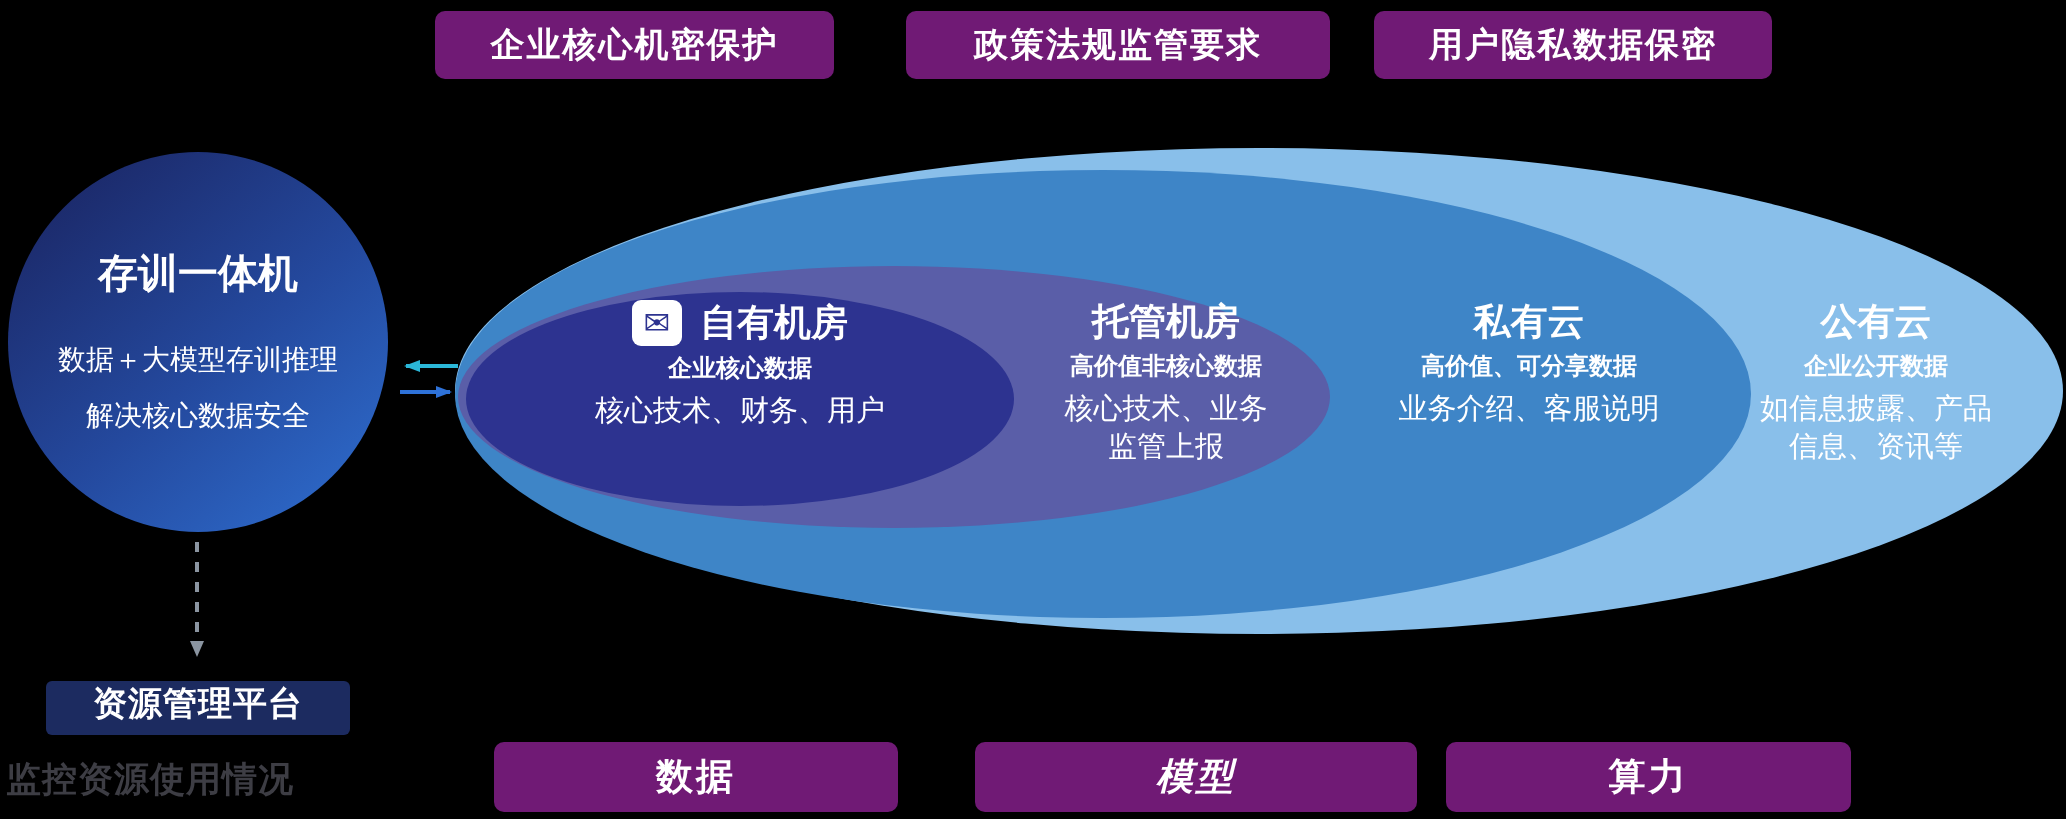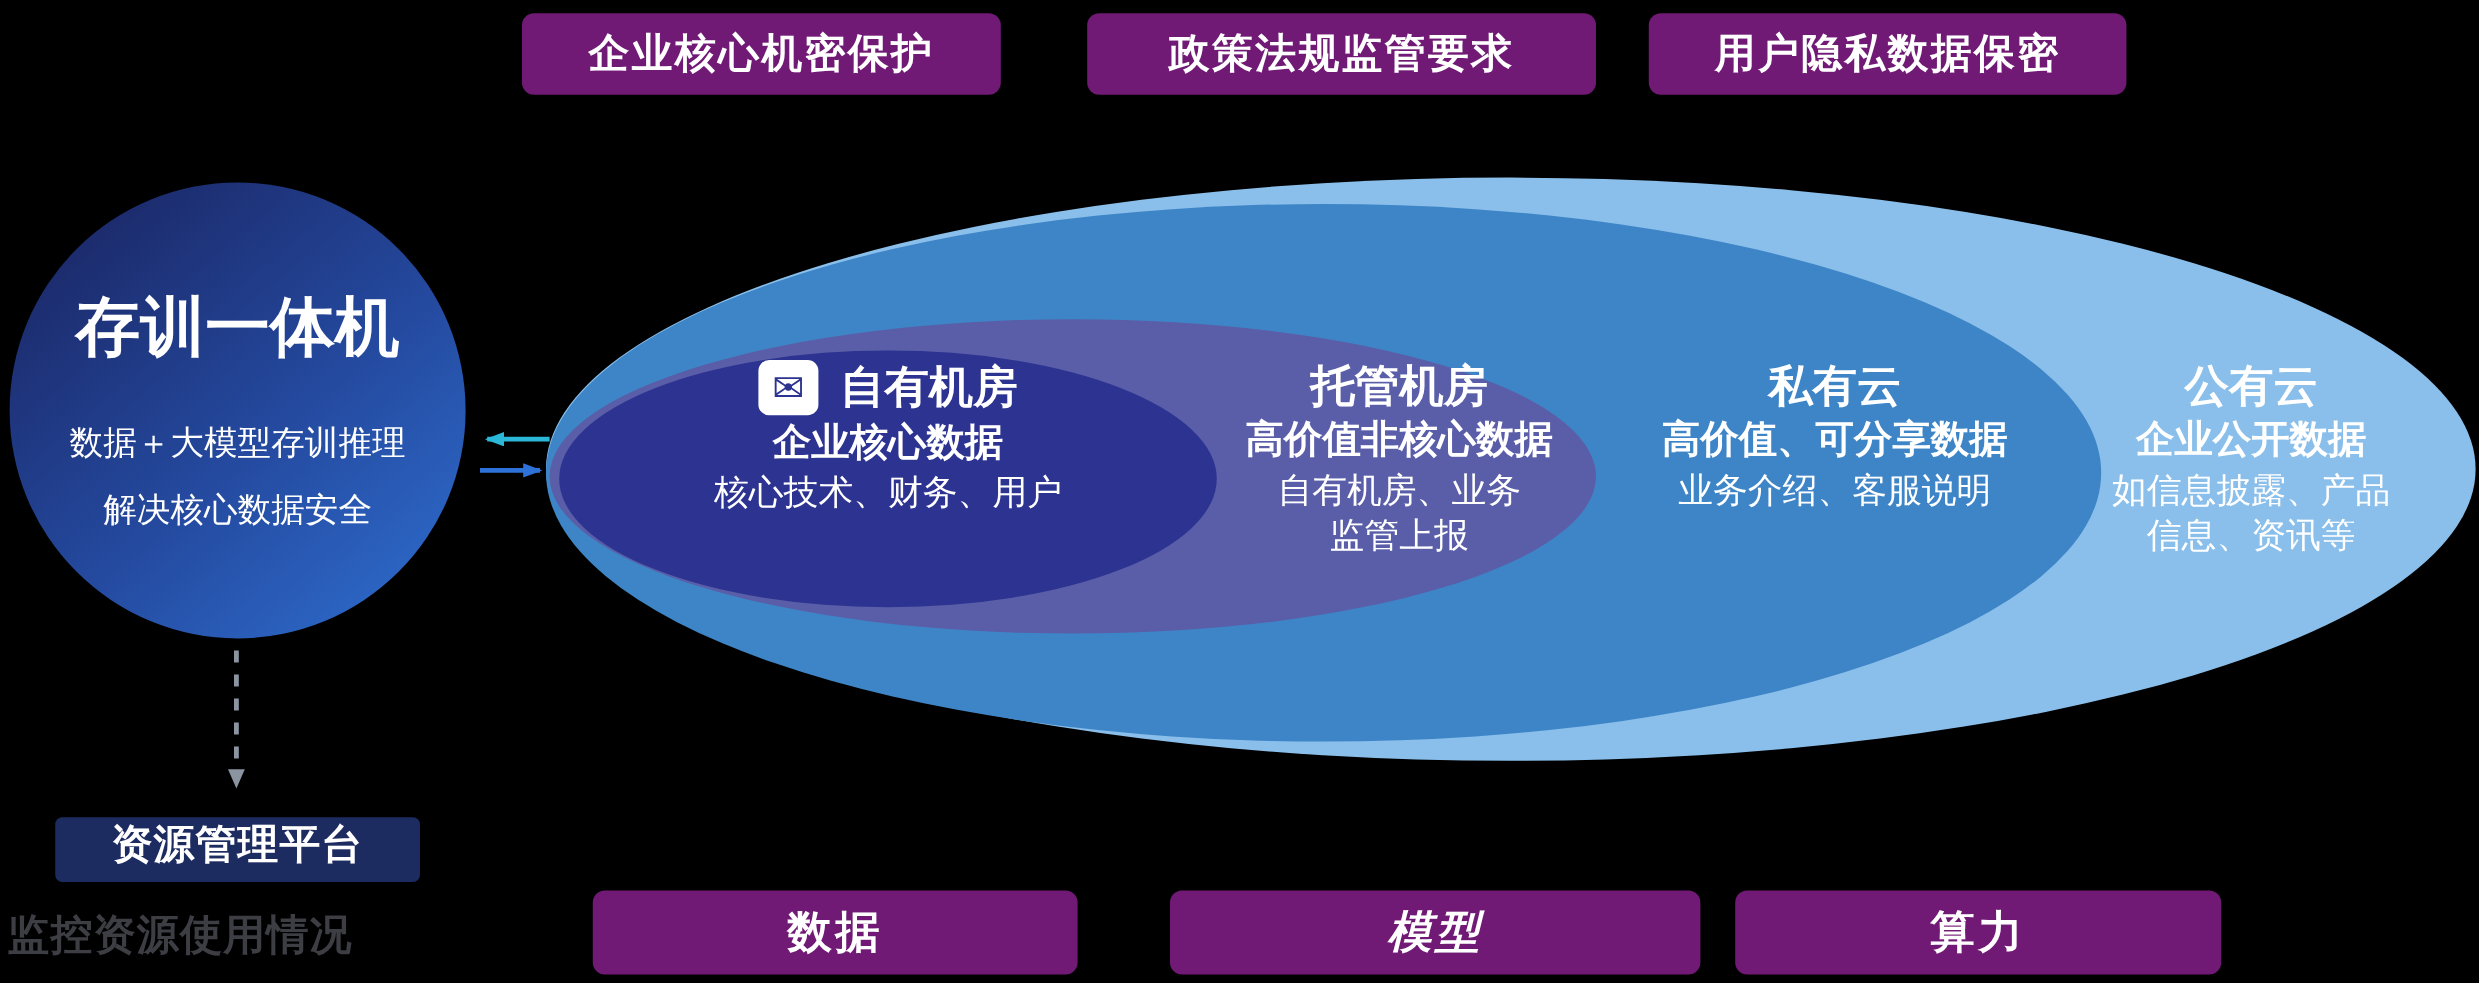--- a/index.html
+++ b/index.html
@@ -18,32 +18,32 @@
   }
   .pill.bottom { height:70px; font-size:37px; letter-spacing:3px; }
 
   .appliance-circle {
     position:absolute; left:8px; top:152px; width:380px; height:380px;
     border-radius:50%;
     background:linear-gradient(140deg,#1B2766 8%,#24499E 55%,#2F70D2 100%);
     display:flex; flex-direction:column; align-items:center; justify-content:center;
     text-align:center;
   }
-  .appliance-title { font-size:54px; font-weight:bold; margin-bottom:26px; }
+  .appliance-title { font-size:40px; font-weight:bold; margin-bottom:26px; }
   .appliance-line { font-size:28px; margin-top:10px; line-height:46px; }
 
   .ellipse { position:absolute; border-radius:50%; }
   .ellipse.outer  { left:455px; top:148px; width:1608px; height:486px; background:#89BFEA; }
   .ellipse.second { left:455px; top:170px; width:1296px; height:448px; background:#3E85C7; }
   .ellipse.third  { left:458px; top:266px; width:872px;  height:262px; background:#5A5EA8; }
   .ellipse.inner  { left:466px; top:292px; width:548px;  height:214px; background:#2D3390; }
 
   .ring-text { position:absolute; top:300px; text-align:center; color:#fff; }
   .ring-title { font-size:37px; font-weight:bold; line-height:44px; }
-  .ring-subtitle { font-size:32px; font-weight:bold; line-height:45px; }
+  .ring-subtitle { font-size:24px; font-weight:bold; line-height:45px; }
   .ring-desc { font-size:29px; line-height:38px; }
 
   .title-row { display:flex; align-items:center; justify-content:center; }
   .mail-icon {
     display:inline-flex; width:50px; height:46px; background:#fff;
     border-radius:9px; color:#2D3390; font-size:32px;
     align-items:center; justify-content:center; margin-right:18px;
   }
 
   .resource-box {
@@ -84,21 +84,21 @@
       <span class="mail-icon">✉</span>
       <span class="ring-title">自有机房</span>
     </div>
     <div class="ring-subtitle">企业核心数据</div>
     <div class="ring-desc">核心技术、财务、用户</div>
   </div>
 
   <div class="ring-text" style="left:916px; width:500px;">
     <div class="ring-title">托管机房</div>
     <div class="ring-subtitle">高价值非核心数据</div>
-    <div class="ring-desc">自有机房、业务</div>
+    <div class="ring-desc">核心技术、业务</div>
     <div class="ring-desc">监管上报</div>
   </div>
 
   <div class="ring-text" style="left:1254px; width:550px;text-align:center;">
     <div class="ring-title">私有云</div>
     <div class="ring-subtitle">高价值、可分享数据</div>
     <div class="ring-desc">业务介绍、客服说明</div>
   </div>
 
   <div class="ring-text" style="left:1646px; width:460px;">

